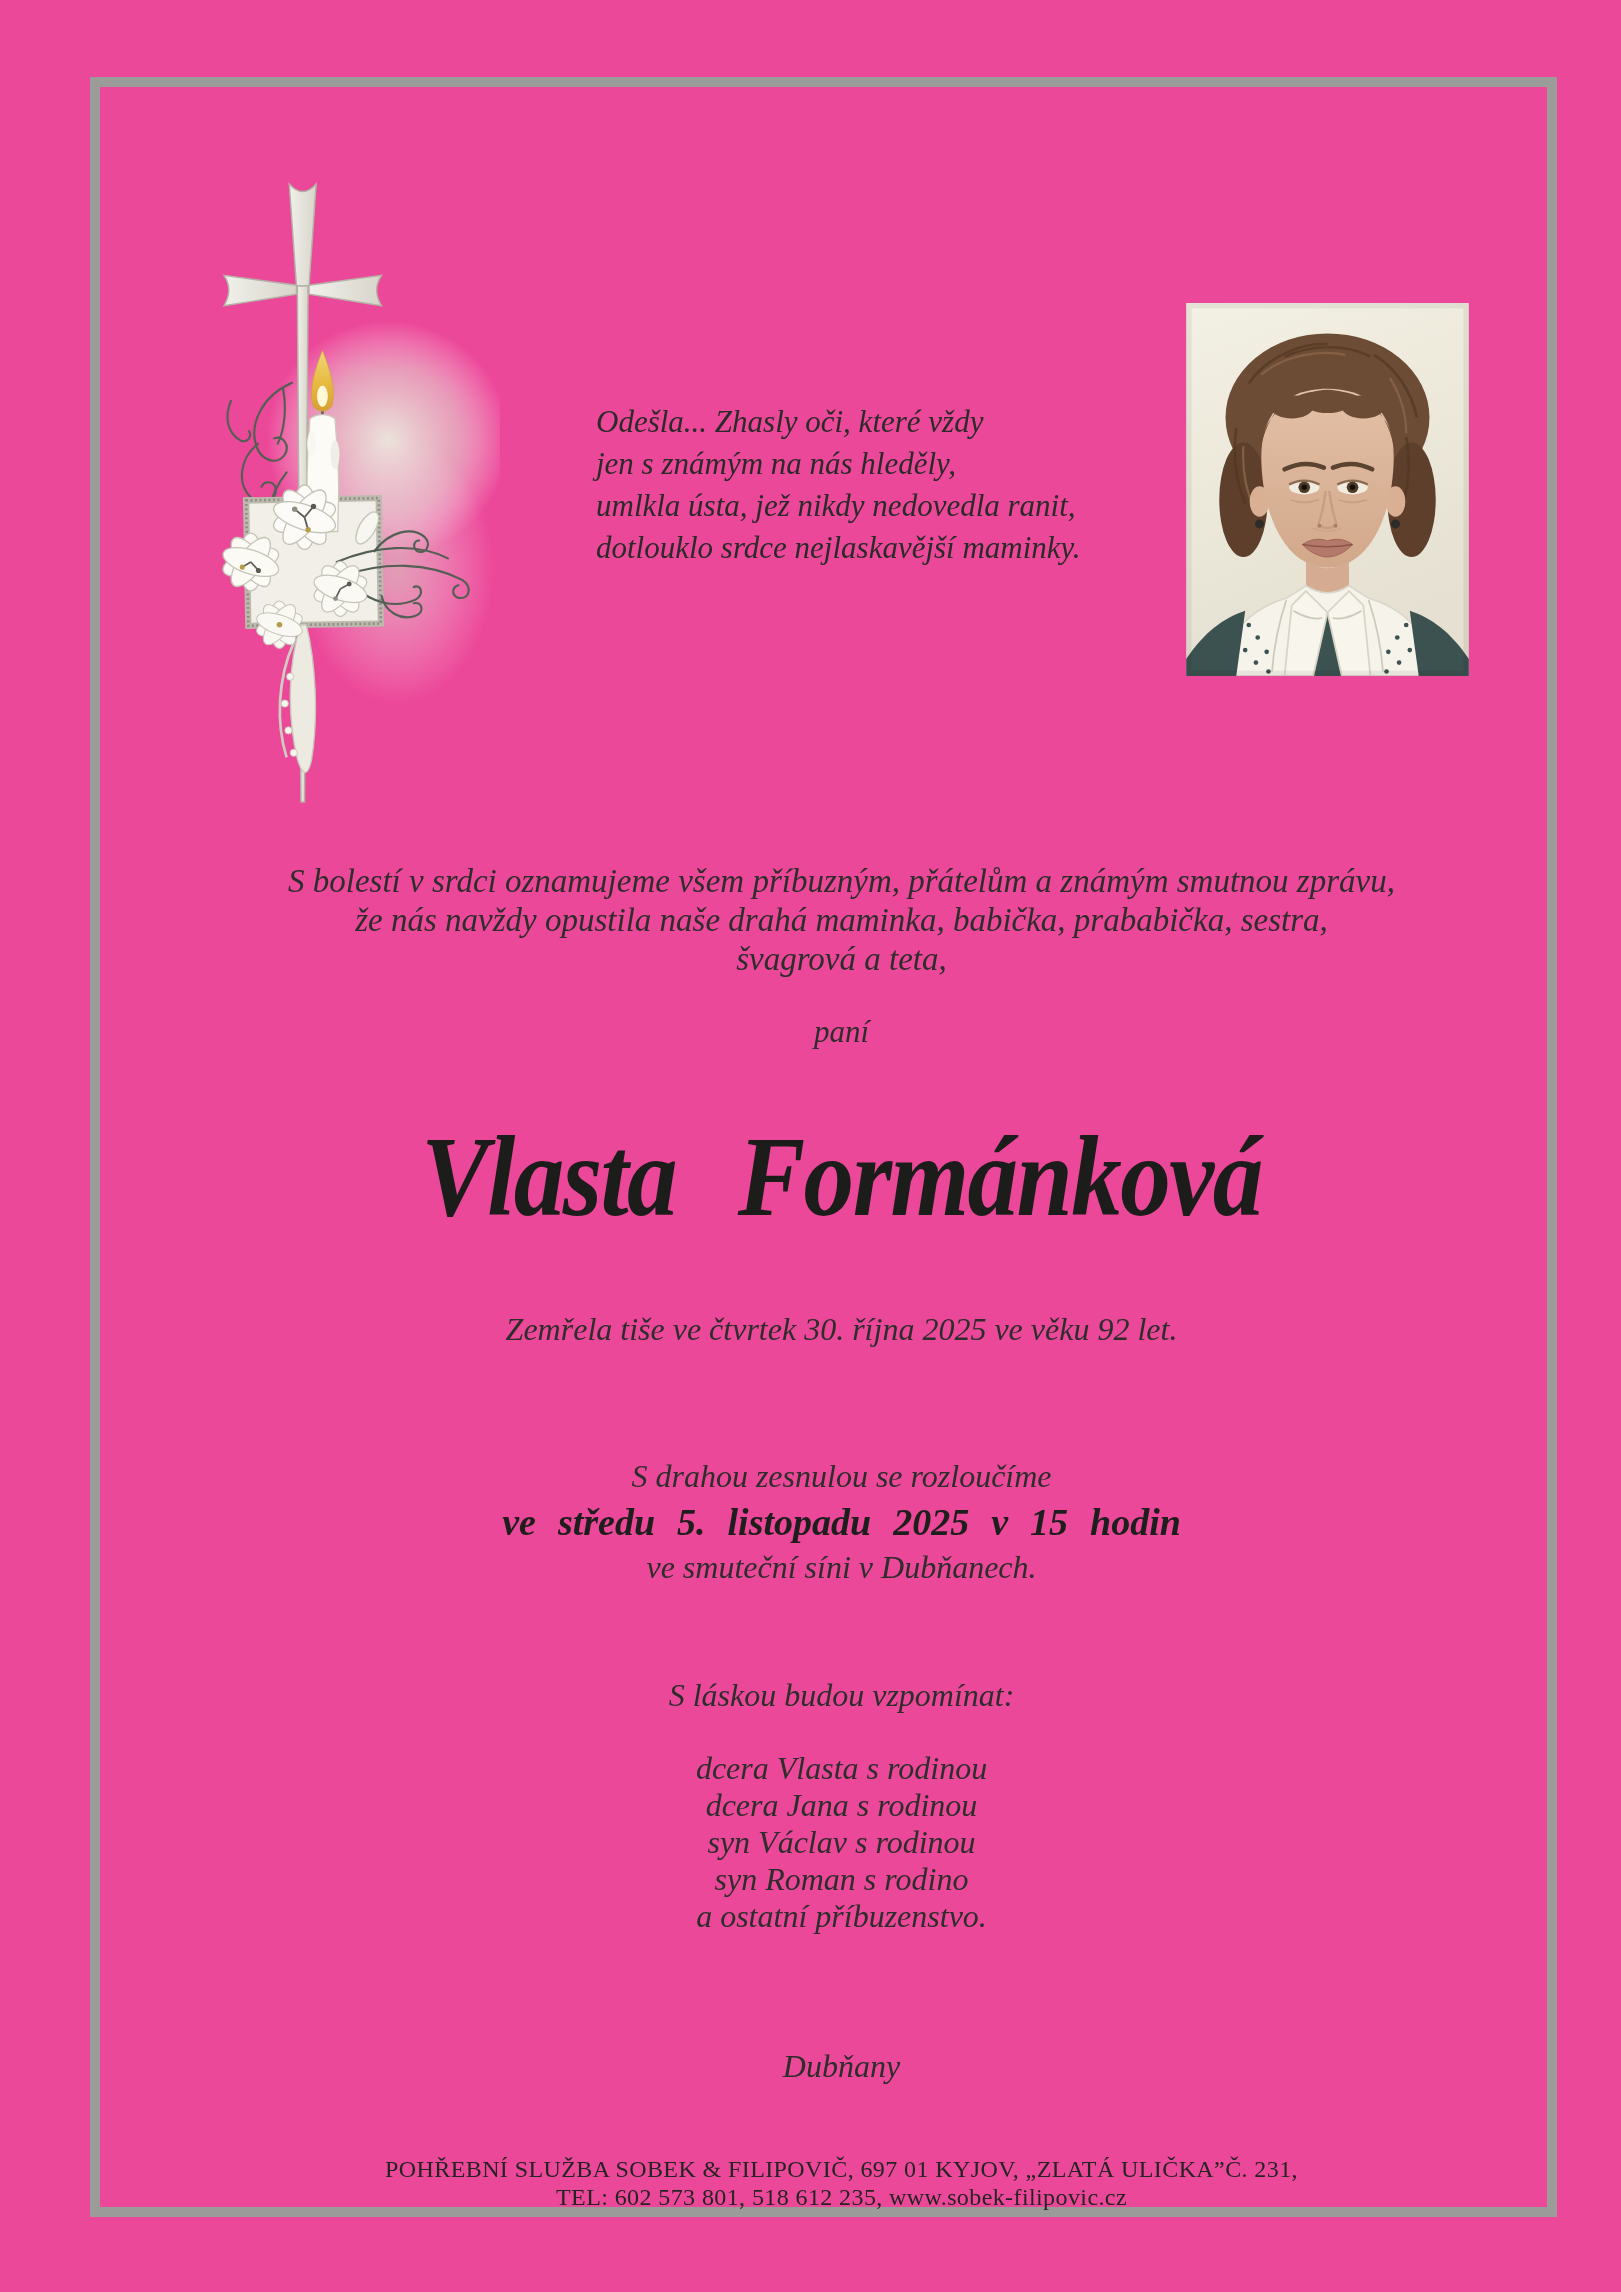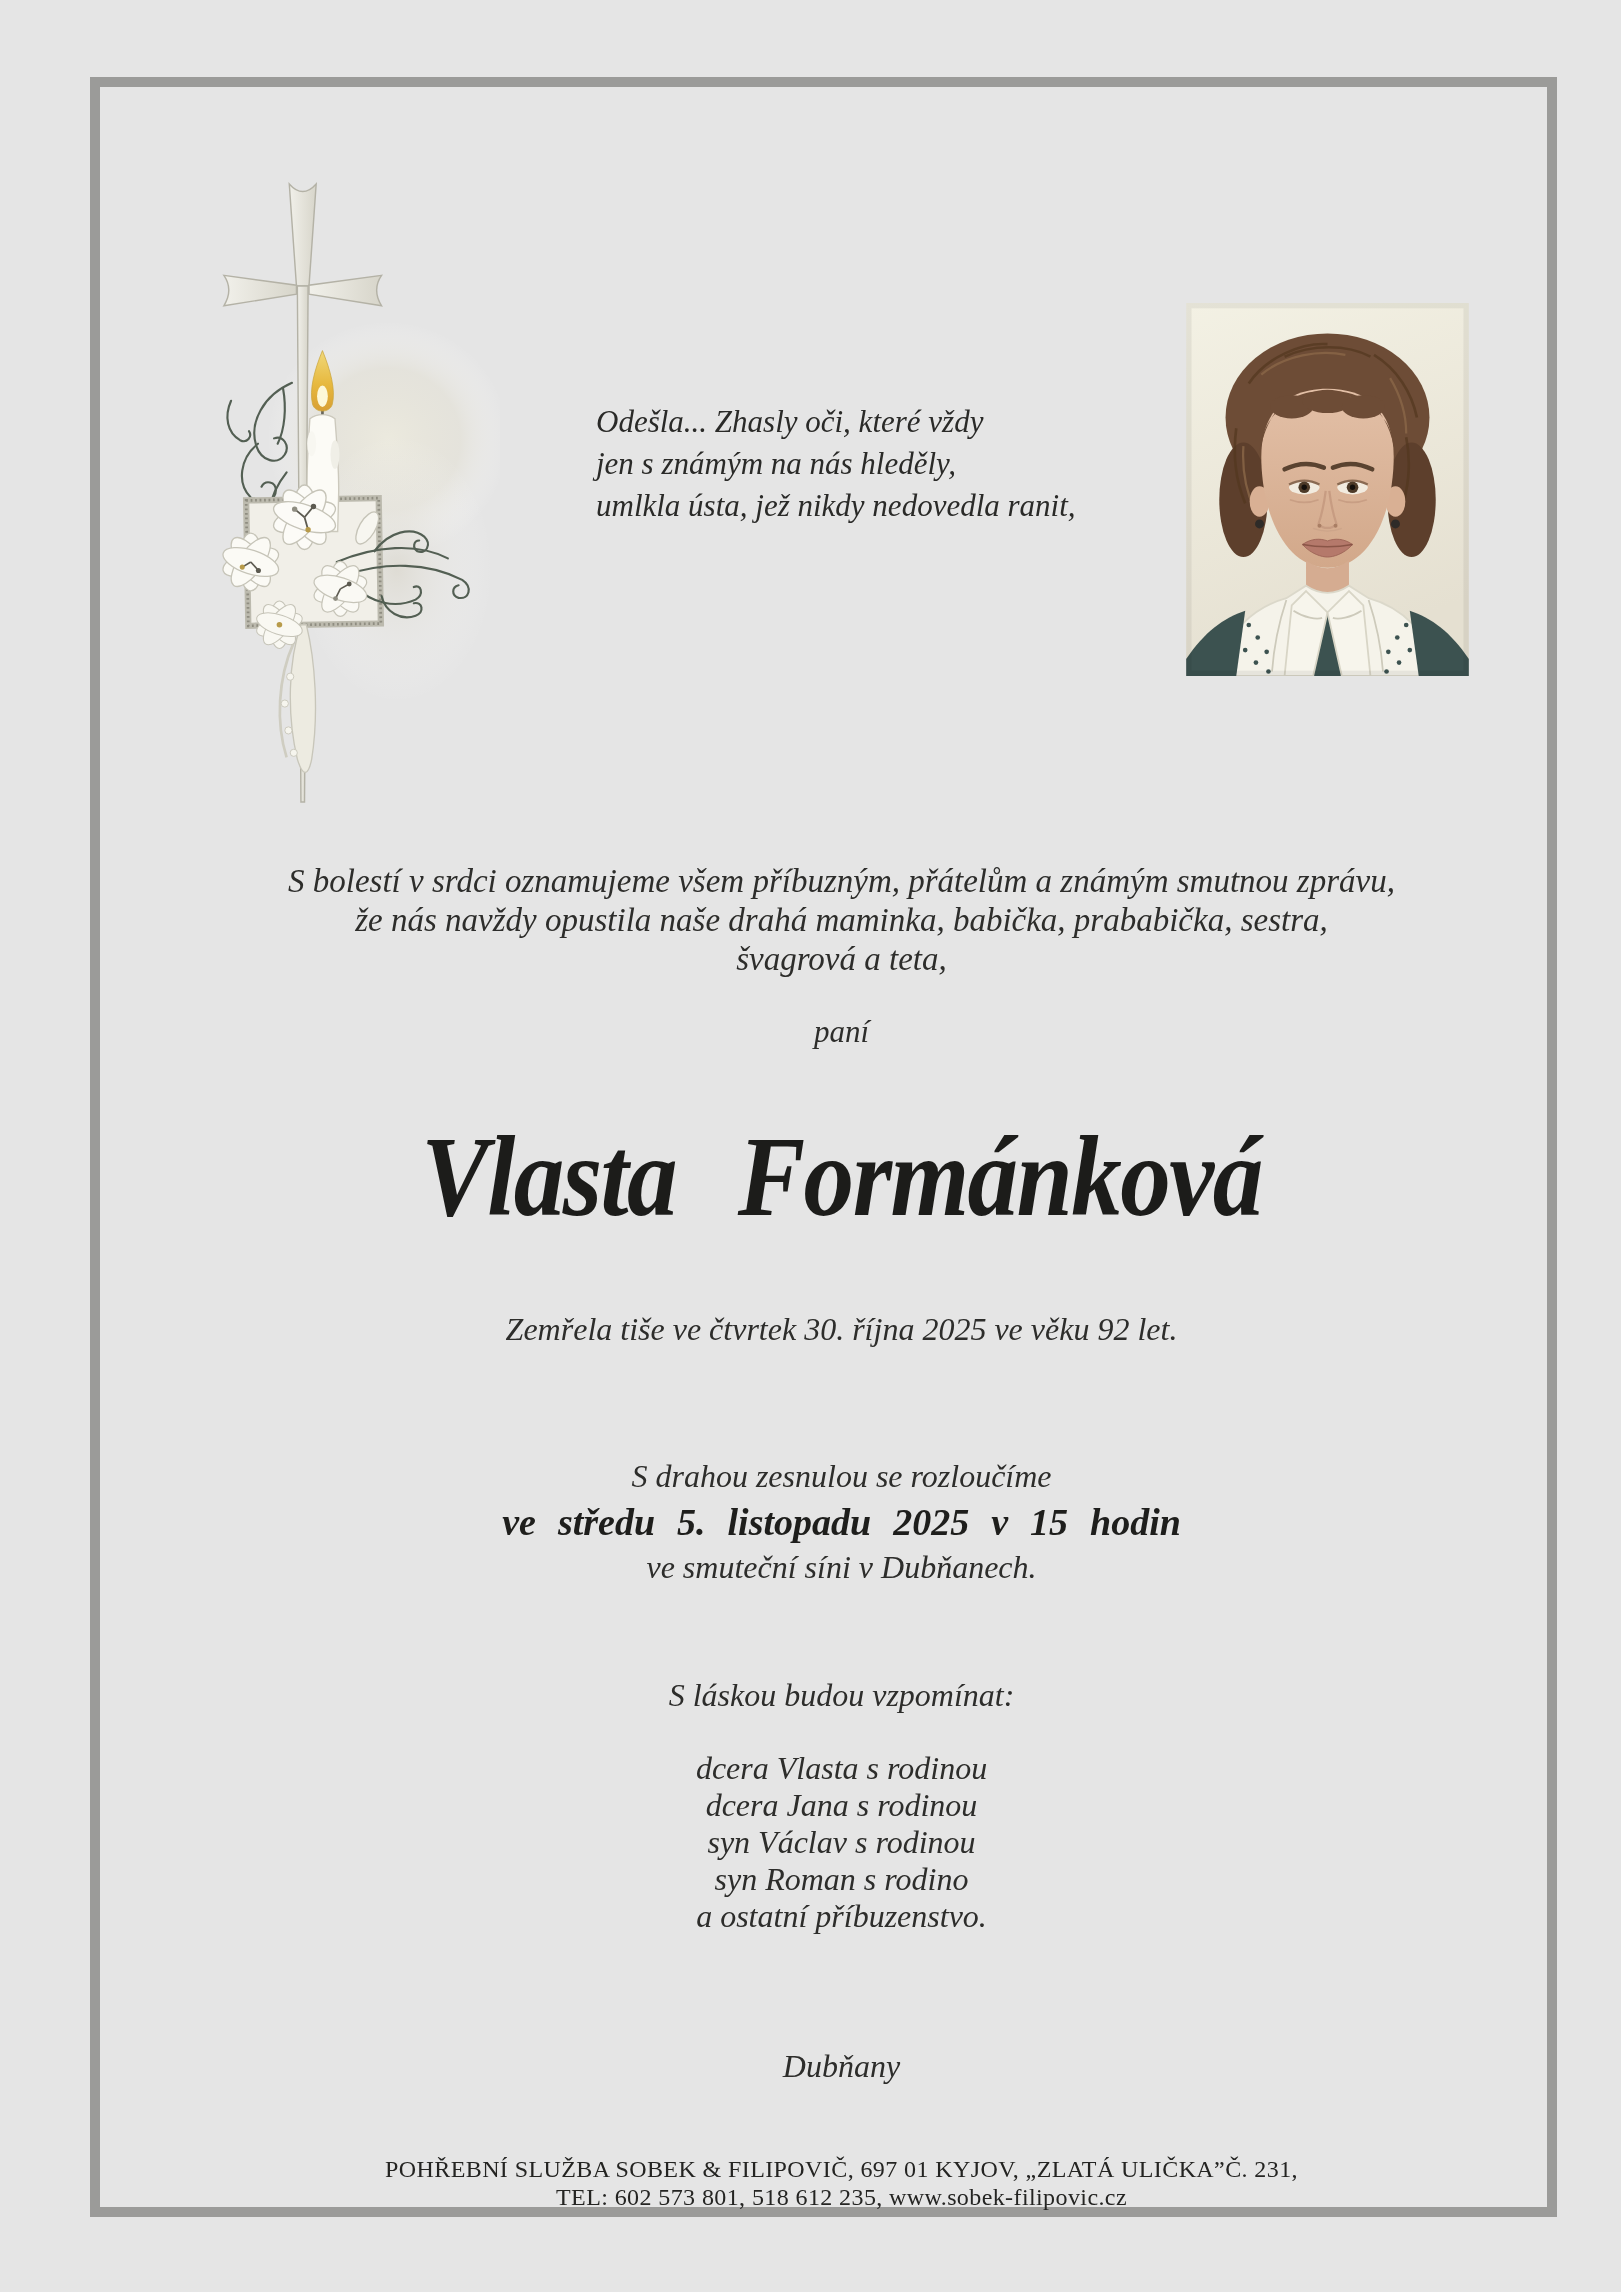--- a/index.html
+++ b/index.html
@@ -1,19 +1,19 @@
 <!DOCTYPE html>
 <html style="font-size:14.3px"><head>
 <meta charset="utf-8">
 <style>
   html,body{margin:0;padding:0;background:#ffffff;}
   .page{
     position:relative;
     width:1621px;height:2293px;
-    background:#e5e5e5;
+    background:#ec4899;
     font-family:"Liberation Serif", serif;
     color:#2d2d2b;
     overflow:hidden;
   }
   .frame{
     position:absolute;left:90px;top:77px;
     width:1467px;height:2140px;
     border:10.7px solid #9b9b99;
     box-sizing:border-box;
   }
@@ -264,20 +264,21 @@
       <path d="M120,344 C132,352 146,354 152,352"></path>
       <path d="M196,344 C184,352 170,354 164,352"></path>
     </g>
     <rect x="3" y="3" width="310" height="411" fill="none" stroke="#000000" opacity="0.06" stroke-width="6"></rect>
   </svg>
 
   <div class="poem">
     <div>Odešla... Zhasly oči, které vždy</div>
     <div>jen s známým na nás hleděly,</div>
     <div>umlkla ústa, jež nikdy nedovedla ranit,</div>
+    <div>dotlouklo srdce nejlaskavější maminky.</div>
   </div>
 
   <div class="txt announcement">
     <div>S bolestí v srdci oznamujeme všem příbuzným, přátelům a známým smutnou zprávu,</div>
     <div>že nás navždy opustila naše drahá maminka, babička, prababička, sestra,</div>
     <div>švagrová a teta,</div>
   </div>
 
   <div class="txt salutation">paní</div>
 

